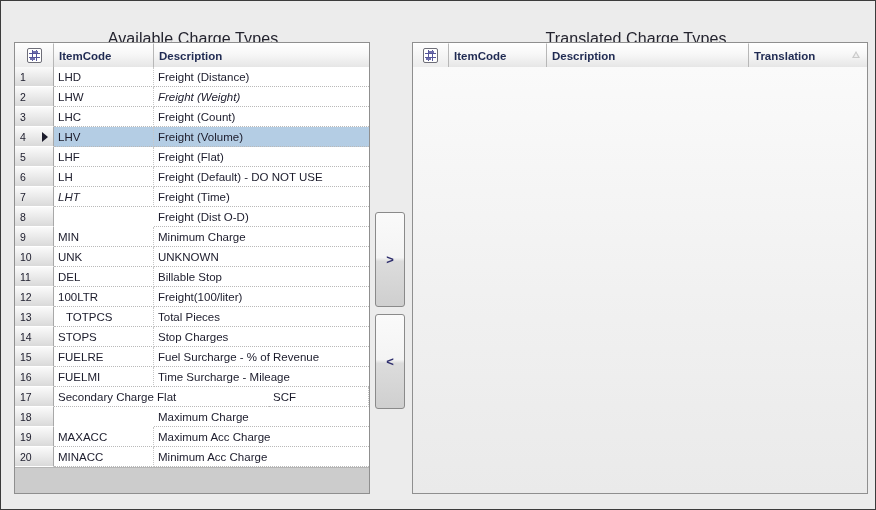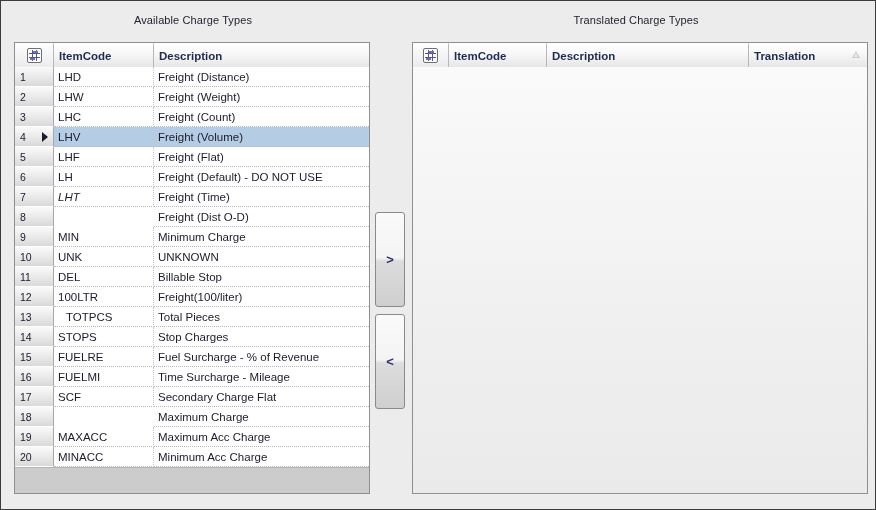--- a/index.html
+++ b/index.html
@@ -20,24 +20,25 @@
     width: 876px;
     height: 510px;
     box-sizing: border-box;
     border: 1px solid #3c3c3c;
     background: #ececec;
   }
 
   
   .panel-title {
     position: absolute;
-    font-size: 11px;
+    font-size: 16px;
     color: #23232e;
     white-space: nowrap;
     letter-spacing: 0.1px;
+    margin-top: 16px;
   }
   #title-left  { left: 0;   top: 13px; width: 384px; text-align: center; }
   #title-right { left: 404px; top: 13px; width: 462px; text-align: center; }
 
   
   .grid {
     position: absolute;
     box-sizing: border-box;
     border: 1px solid #8f8f8f;
     background: #ffffff;
@@ -224,21 +225,21 @@
             <span>1</span>
           </div>
           <div class="cell" style="width: 100px;">LHD</div>
           <div class="cell last" style="width: 215px;">Freight (Distance)</div>
         </div>
         <div class="row">
           <div class="rowhdr" style="width: 39px;">
             <span>2</span>
           </div>
           <div class="cell" style="width: 100px;">LHW</div>
-          <div class="cell last" style="width: 215px;">Freight (Weight)</div>
+          <div class="cell last" style="width: 215px; font-style: italic;">Freight (Weight)</div>
         </div>
         <div class="row">
           <div class="rowhdr" style="width: 39px;">
             <span>3</span>
           </div>
           <div class="cell" style="width: 100px;">LHC</div>
           <div class="cell last" style="width: 215px;">Freight (Count)</div>
         </div>
         <div class="row selected">
           <div class="rowhdr" style="width: 39px;">
@@ -329,22 +330,22 @@
           <div class="rowhdr" style="width: 39px;">
             <span>16</span>
           </div>
           <div class="cell" style="width: 100px;">FUELMI</div>
           <div class="cell last" style="width: 215px;">Time Surcharge - Mileage</div>
         </div>
         <div class="row">
           <div class="rowhdr" style="width: 39px;">
             <span>17</span>
           </div>
+          <div class="cell last" style="width: 215px;">Secondary Charge Flat</div>
           <div class="cell" style="width: 100px;">SCF</div>
-          <div class="cell last" style="width: 215px;">Secondary Charge Flat</div>
         </div>
         <div class="row">
           <div class="rowhdr" style="width: 39px;">
             <span>18</span>
           </div>
           <div class="cell" style="width: 100px; margin-top: 24px;">MAX</div>
           <div class="cell last" style="width: 215px;">Maximum Charge</div>
         </div>
         <div class="row">
           <div class="rowhdr" style="width: 39px;">

